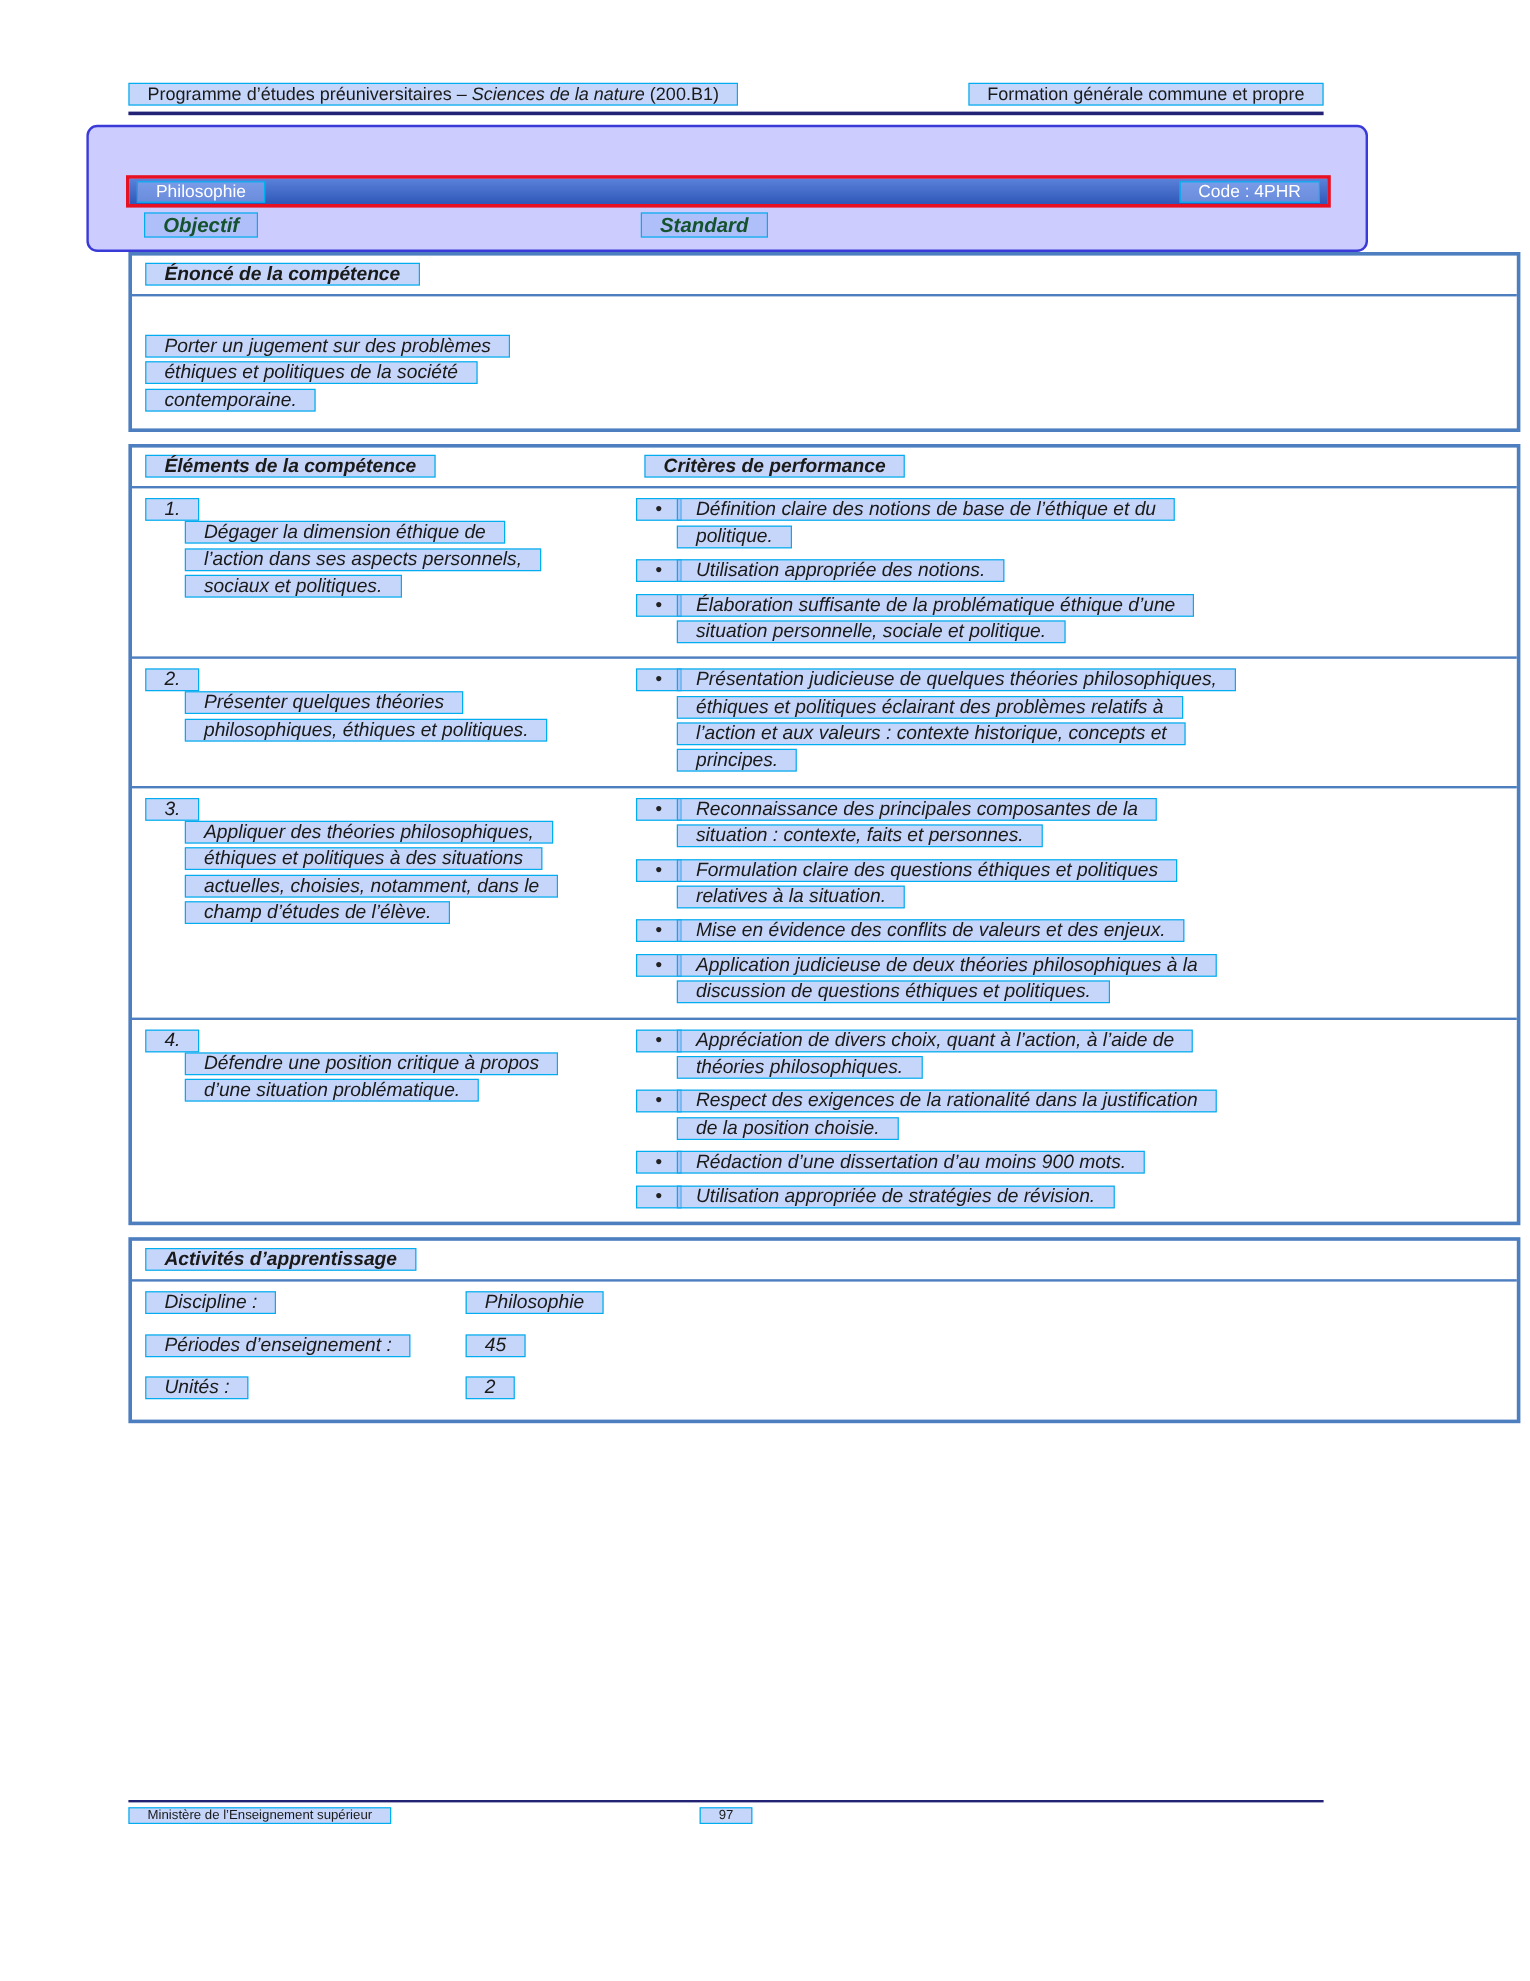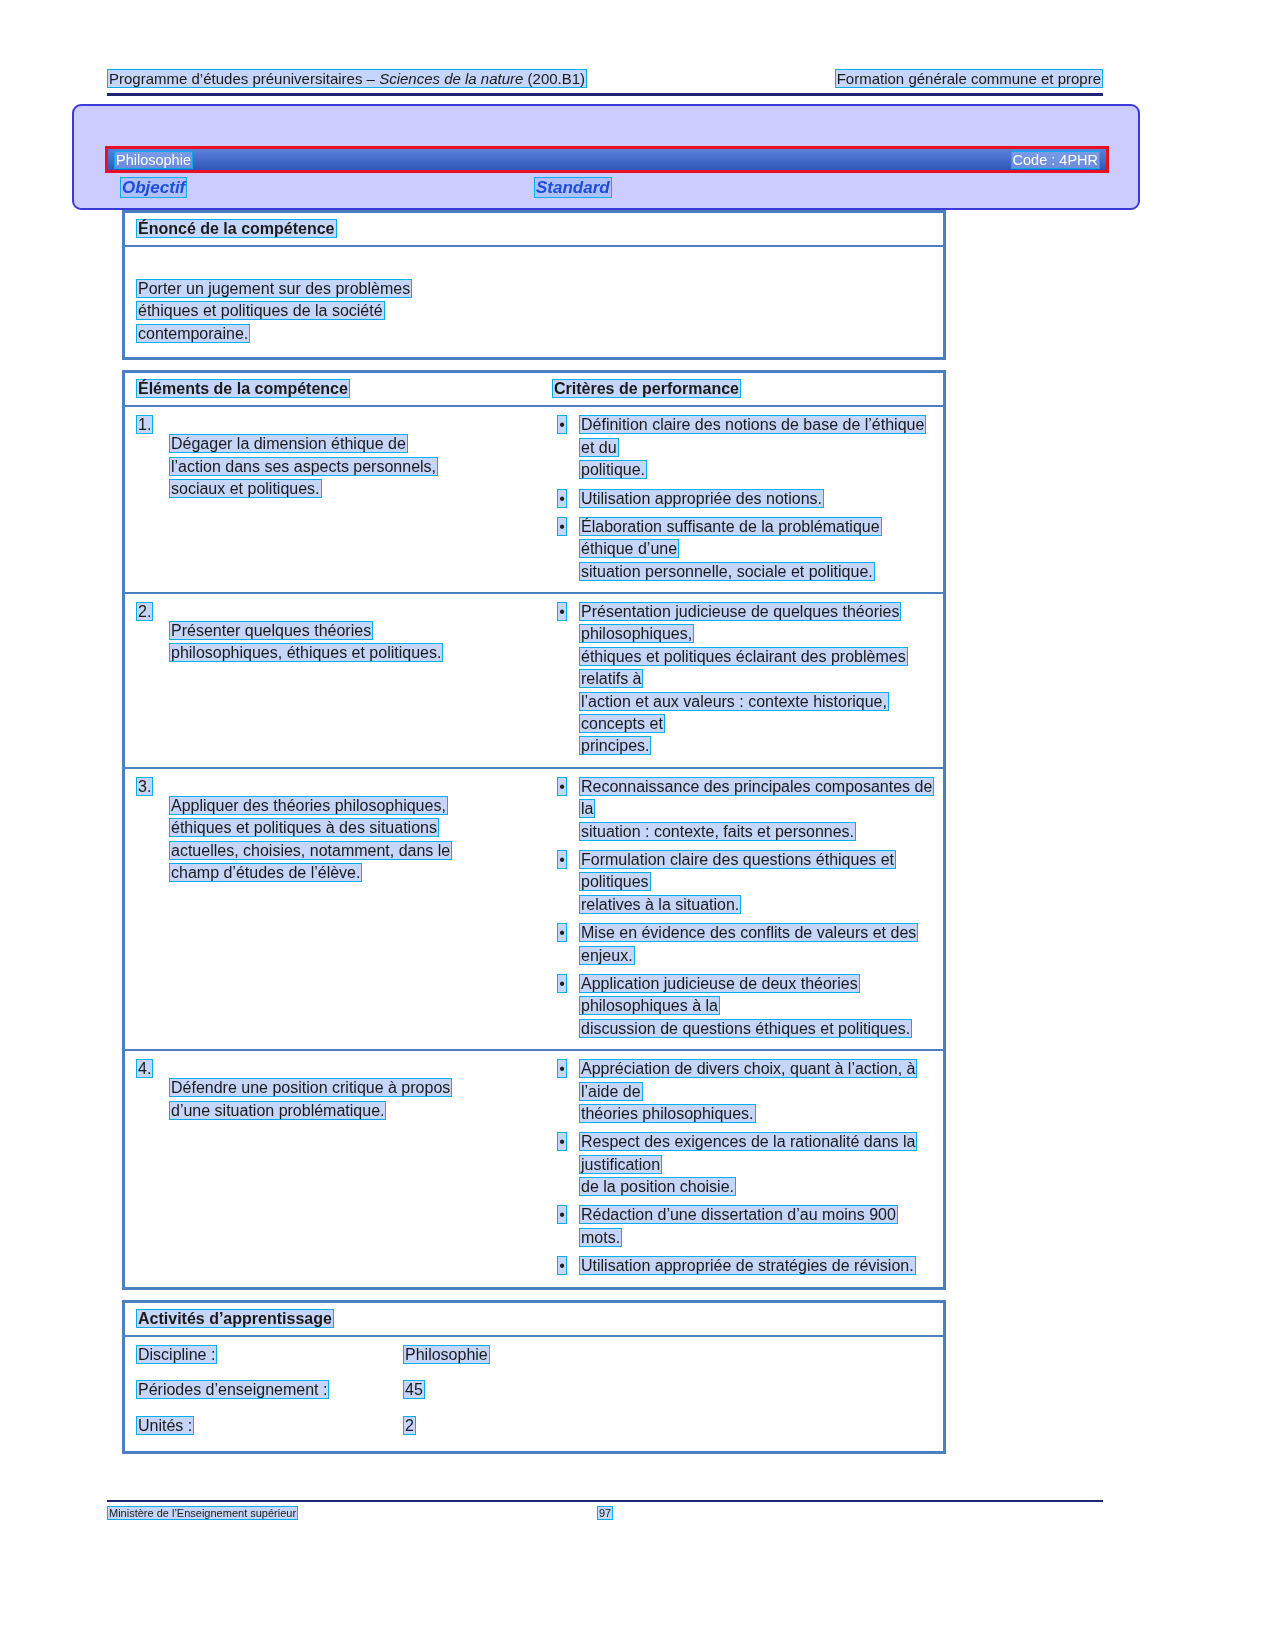--- a/index.html
+++ b/index.html
@@ -9,21 +9,21 @@
     font-family:"Liberation Sans", sans-serif;
     color:#1a1a1a;
     position:relative;
     overflow:hidden;
   }
   .it { font-style:italic; }
   
   .hl {
     background:rgba(152,180,246,0.55);
     border:1px solid #00aeef;
-    padding:0 1px;
+    padding:0 15px;
     -webkit-box-decoration-break:clone;
     box-decoration-break:clone;
   }
   .multiline { white-space:pre-line; }
 
   
   .doc-header {
     position:absolute; left:107px; top:70px; width:996px;
     display:flex; justify-content:space-between;
     font-size:15px; color:#1a1a1a;
@@ -44,26 +44,26 @@
     position:absolute; left:31px; top:40px; width:1004px;
     border:3px solid #e81123;
   }
   .banner-blue {
     height:21px;
     background:linear-gradient(#5a82da, #2f57b8);
     display:flex; justify-content:space-between; align-items:center;
     padding:0 6px;
     color:#ffffff; font-size:14.5px;
   }
-  .obj-head { position:absolute; top:72px; font-size:17px; font-weight:bold; font-style:italic; color:#1d4ed8; }
+  .obj-head { position:absolute; top:72px; font-size:17px; font-weight:bold; font-style:italic; color:#14532d; }
   .obj-head.objectif { left:46px; }
   .obj-head.standard { left:460px; }
 
   
-  .main-col { position:absolute; left:122px; top:210px; width:824px; }
+  .main-col { position:absolute; left:107px; top:210px; width:1160px;font-style:italic; }
   .tbl {
     border:3px solid #4d7ebf;
     background:#ffffff;
     margin-bottom:10px;
     font-size:16px;
     line-height:1.4;
   }
   .tbl-header-row {
     display:flex;
     border-bottom:2px solid #4d7ebf;

